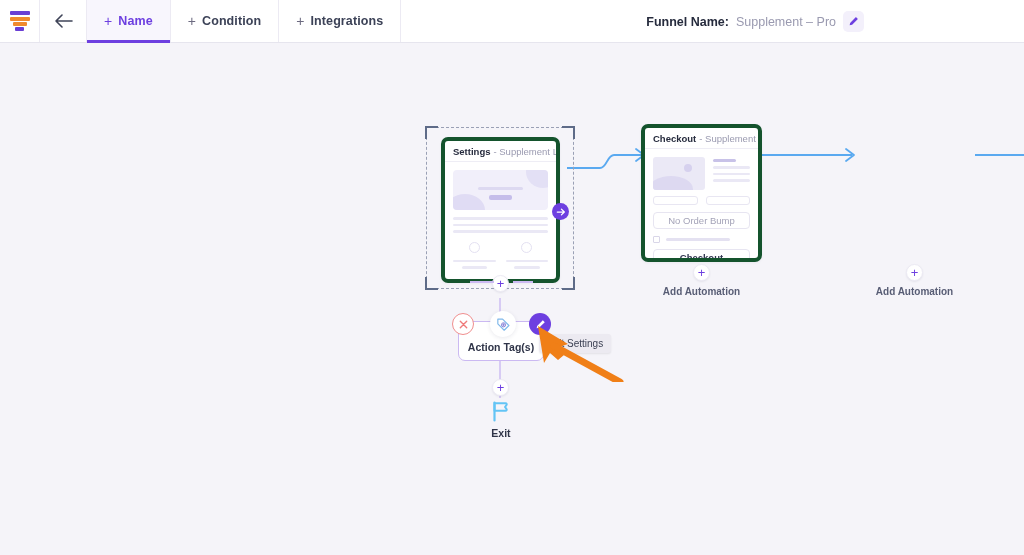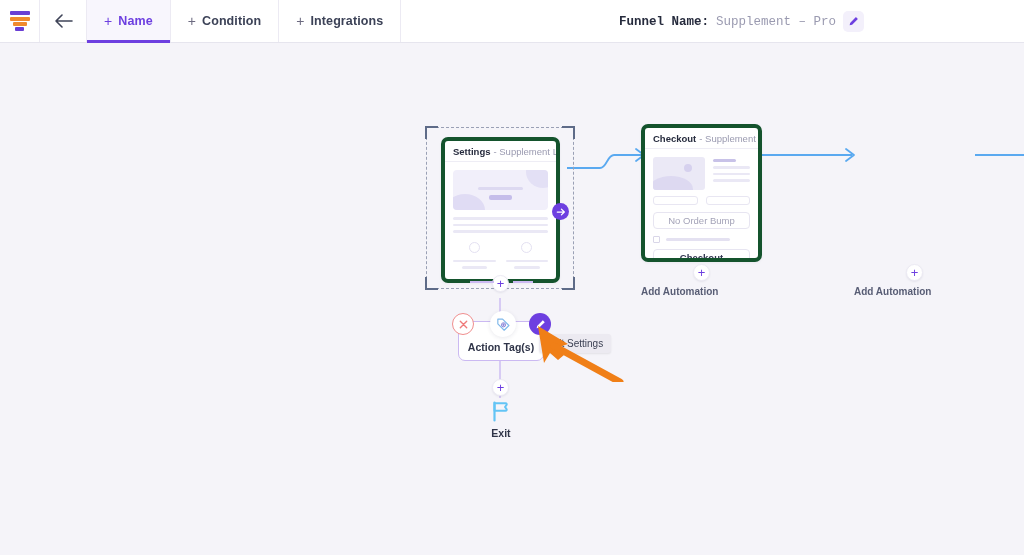--- a/index.html
+++ b/index.html
@@ -49,21 +49,20 @@
   .tab.active .plus { color: #6d3fe0; }
   .tab.active::after {
     content: ""; position: absolute; left: 0; right: 0; bottom: -1px; height: 3px;
     background: #6d3fe0;
   }
 
   .funnel-name {
     position: absolute; right: 0; top: 0; height: 43px;
     display: flex; align-items: center; gap: 7px;
     padding-right: 160px;
-    font-family: Liberation Mono, monospace;
   }
   .fn-label { font-size: 12.5px; font-weight: bold; color: #262b3d; }
   .fn-value { font-size: 12.5px; color: #9a9ab0; }
   .fn-edit {
     width: 21px; height: 21px; border-radius: 5px; background: #f3f0fb;
     display: flex; align-items: center; justify-content: center; cursor: pointer;
   }
 
   
   .canvas { position: absolute; left: 0; top: 43px; width: 1024px; height: 512px; background: #f5f4f9; }
@@ -163,21 +162,21 @@
   
   .plusbadge {
     position: absolute; width: 17px; height: 17px; border-radius: 50%;
     background: #fff; border: 1px solid #eceaf4;
     display: flex; align-items: center; justify-content: center;
     color: #6d3fe0; font-size: 13px; line-height: 1; cursor: pointer;
     box-shadow: 0 1px 2px rgba(40,40,80,.08);
   }
   .addauto {
     position: absolute; font-size: 10px; font-weight: bold; color: #585d75;
-    white-space: nowrap; 
+    white-space: nowrap; text-align: center;
   }
 
   
   .endbadge {
     position: absolute; width: 17px; height: 17px; border-radius: 50%;
     background: #6d3fe0; display: flex; align-items: center; justify-content: center;
     cursor: pointer;
   }
 
   

